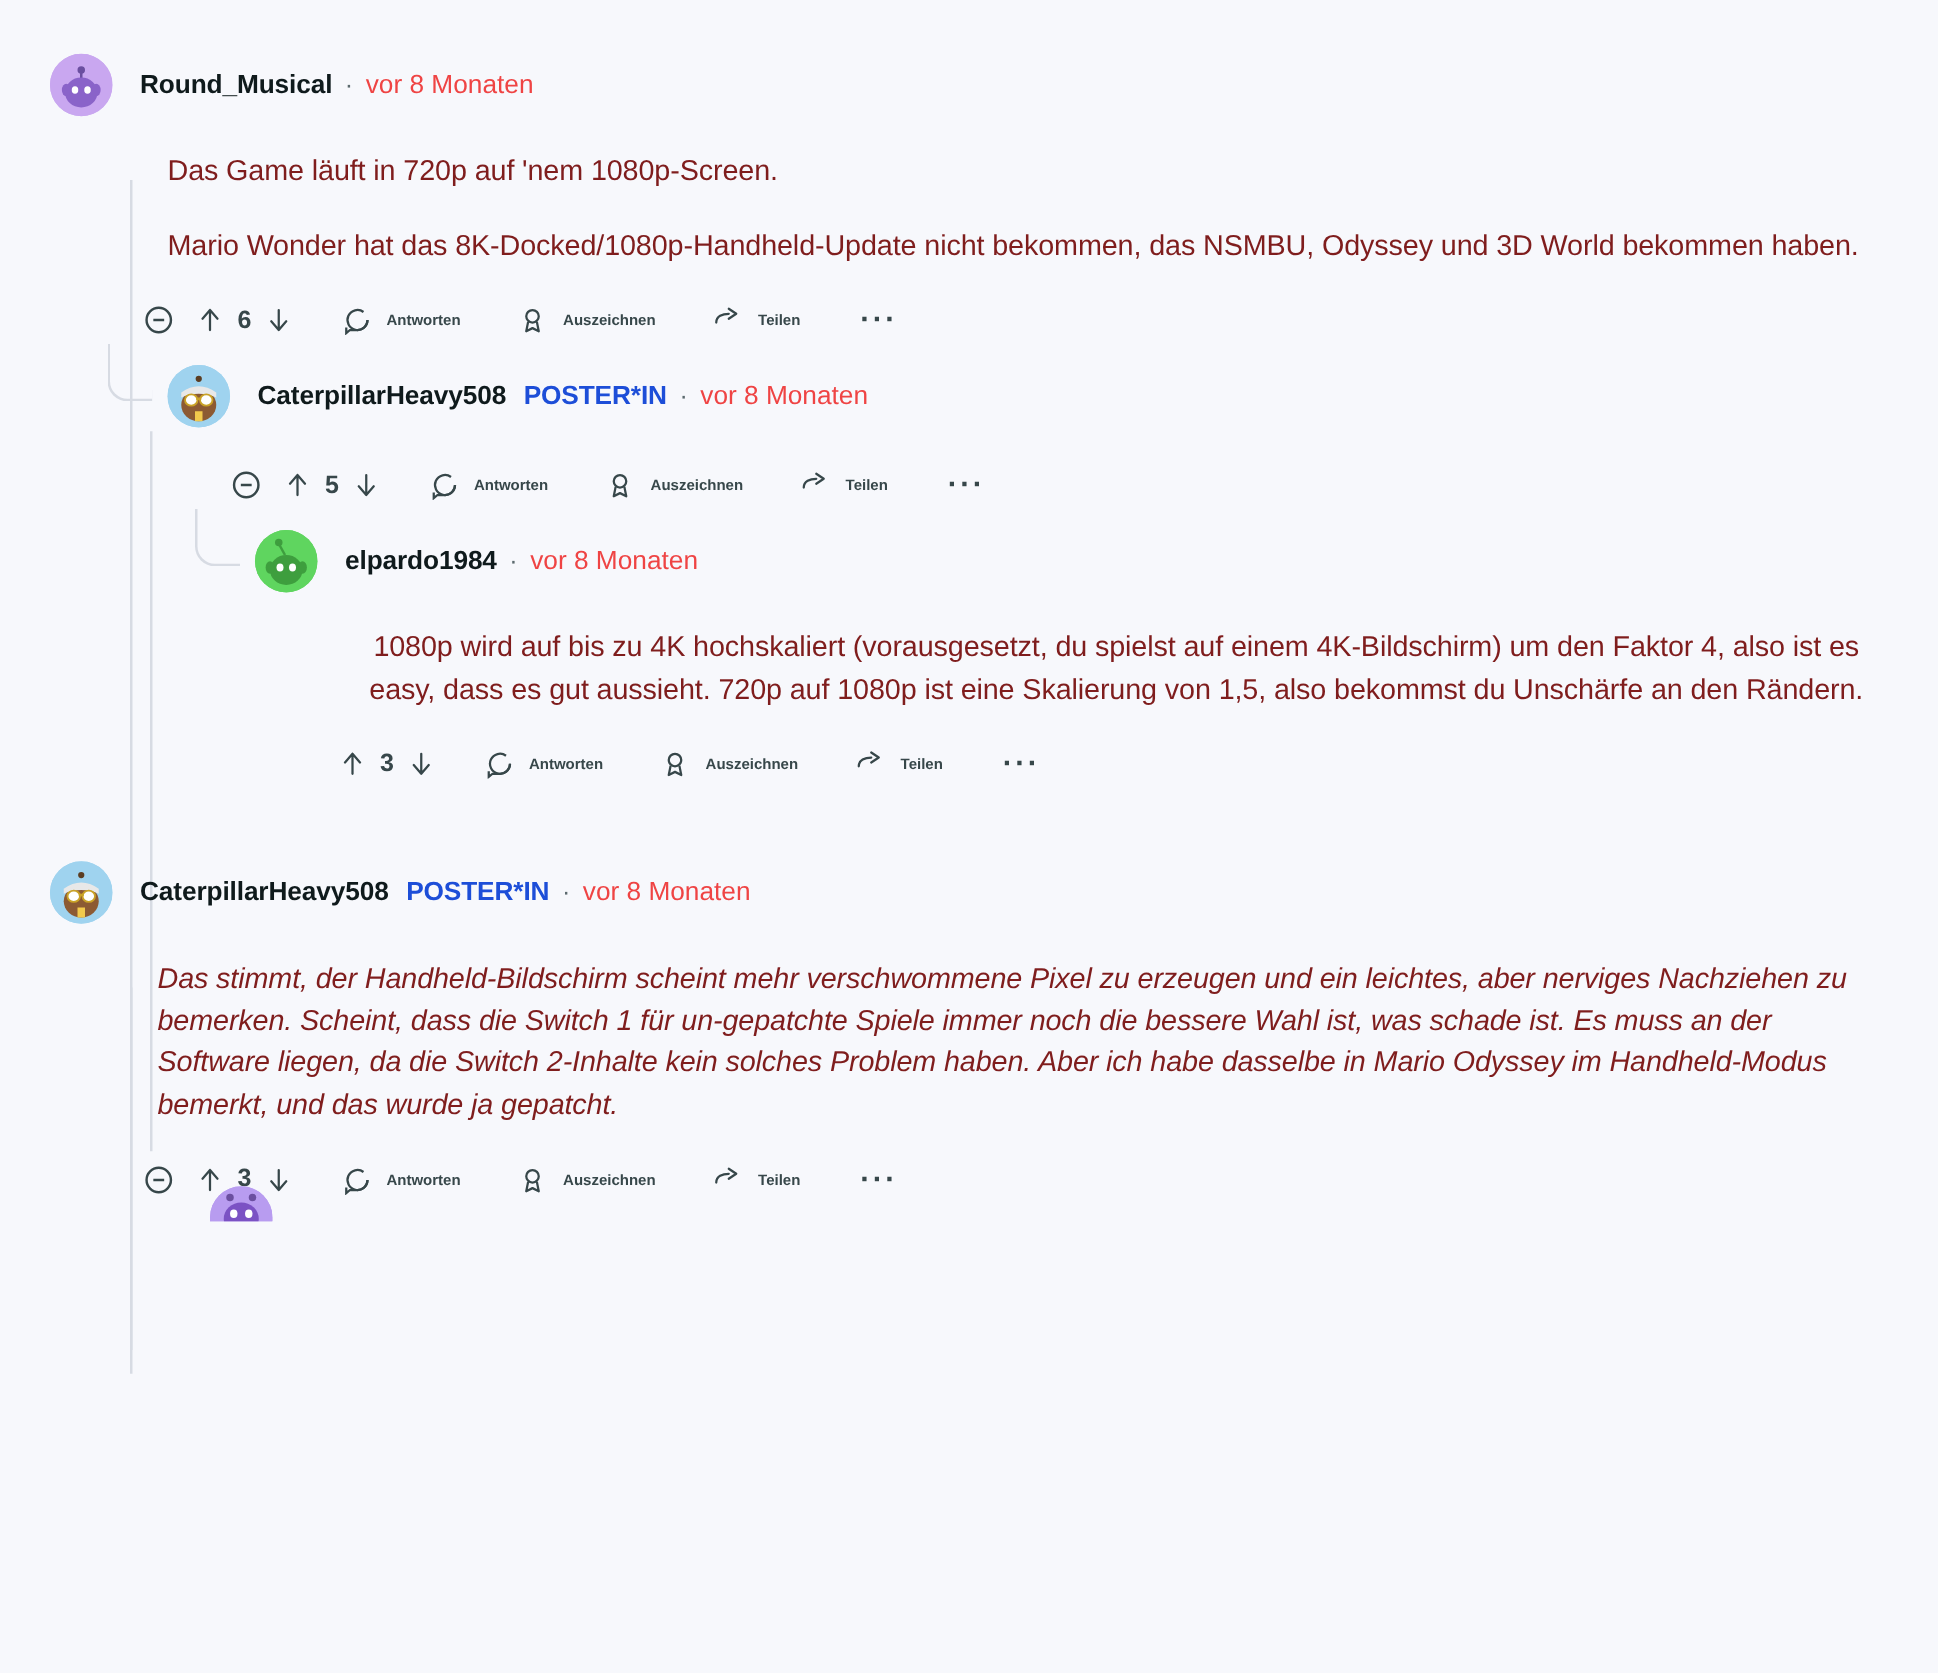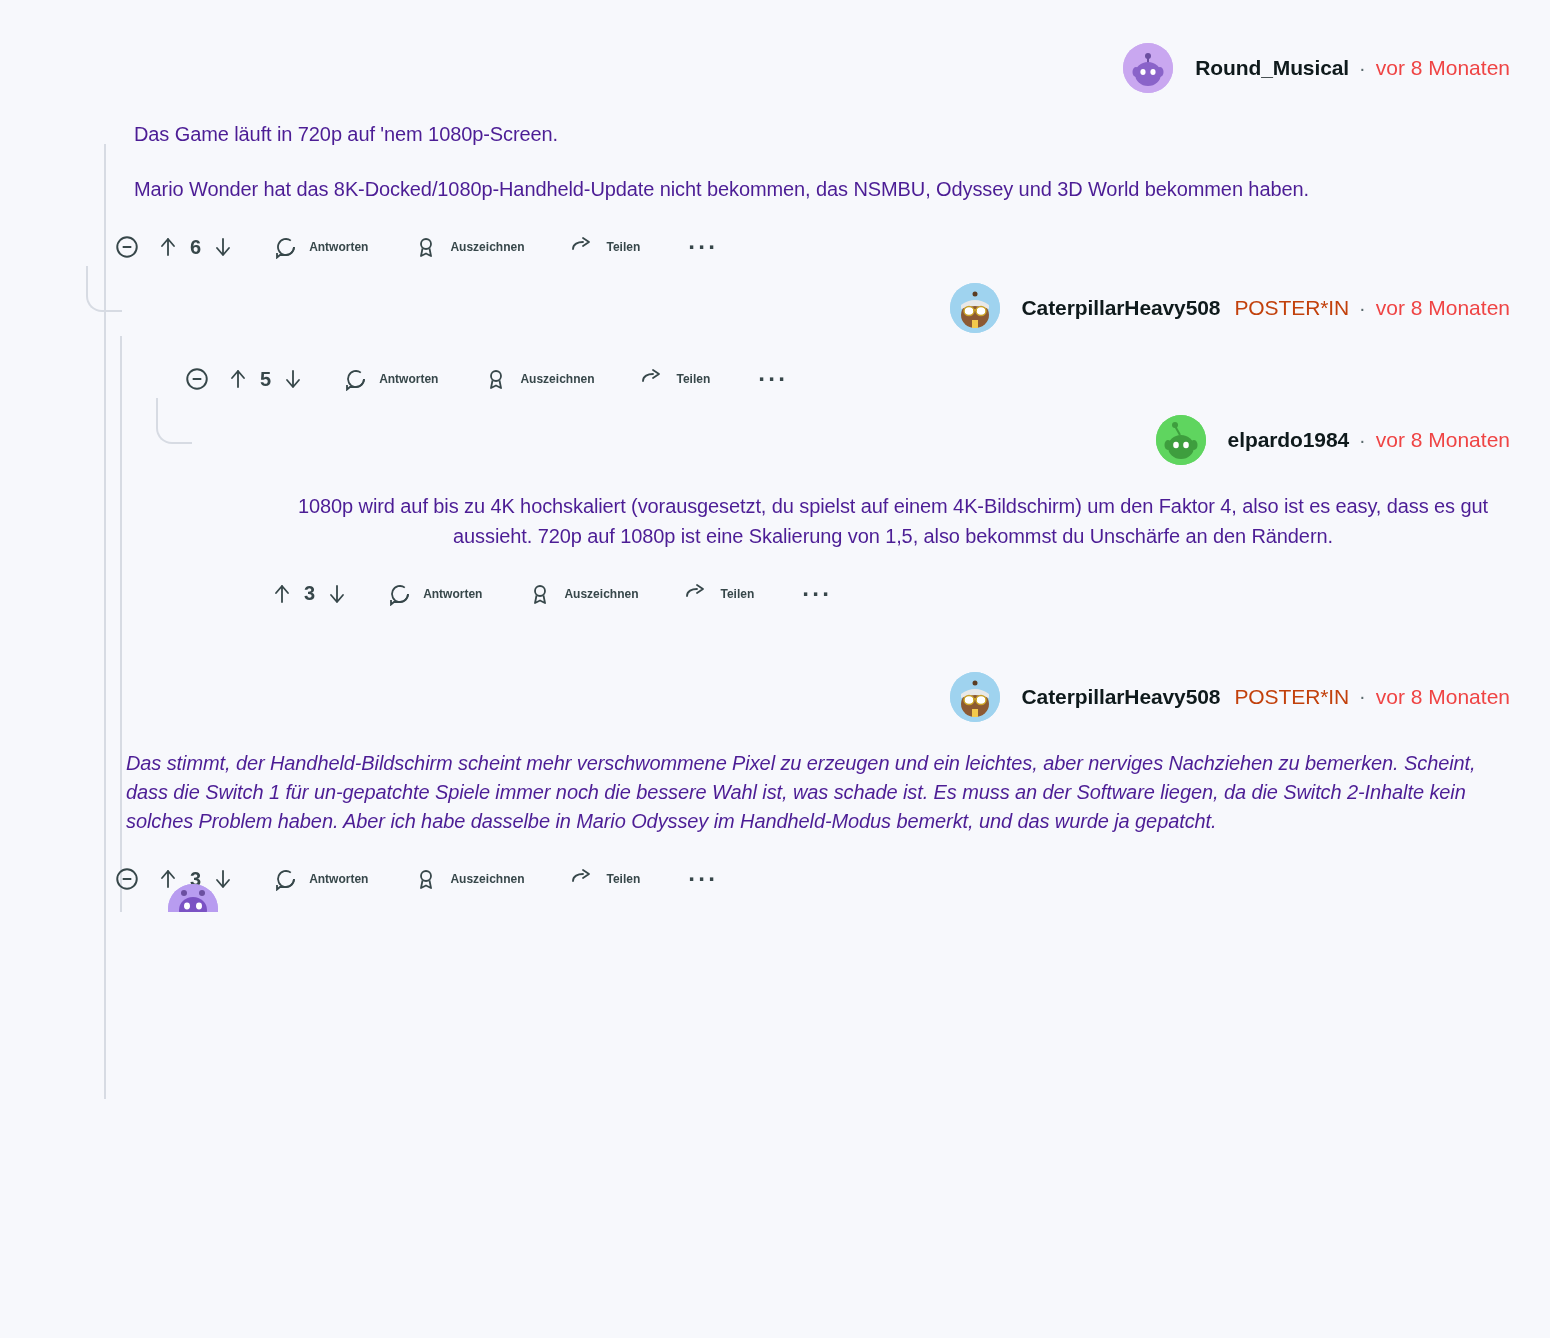--- a/index.html
+++ b/index.html
@@ -27,21 +27,20 @@
   
   .comment {
     position: relative;
     display: block;
   }
   .comment-header {
     display: flex;
     align-items: center;
     gap: 0;
     height: 56px;
-    justify-content: flex-end;
   }
   .avatar {
     width: 50px;
     height: 50px;
     border-radius: 50%;
     flex: 0 0 50px;
     position: relative;
     overflow: hidden;
     background: #d5d7e0;
   }
@@ -49,39 +48,39 @@
 
   .author {
     font-size: 21px;
     font-weight: bold;
     color: #0f1a1c;
     margin-left: 22px;
     letter-spacing: -0.1px;
   }
   .op-badge {
     font-size: 21px;
-    font-weight: normal;
-    color: #c2410c;
+    font-weight: bold;
+    color: #1d4ed8;
     margin-left: 14px;
     letter-spacing: -0.1px;
   }
   .dot {
     color: #5c6a6e;
     font-size: 20px;
     margin: 0 10px;
   }
   .timestamp {
     font-size: 21px;
     color: #ef4444;
   }
 
   .comment-body {
-    font-size: 20px;
+    font-size: 23px;
     line-height: 1.46;
-    color: #4c1d95;
+    color: #7f1d1d;
     letter-spacing: -0.1px;
   }
   .comment-body p {
     margin: 0 0 26px 0;
   }
   .comment-body p:last-child { margin-bottom: 0; }
 
   
   .actions {
     display: flex;

